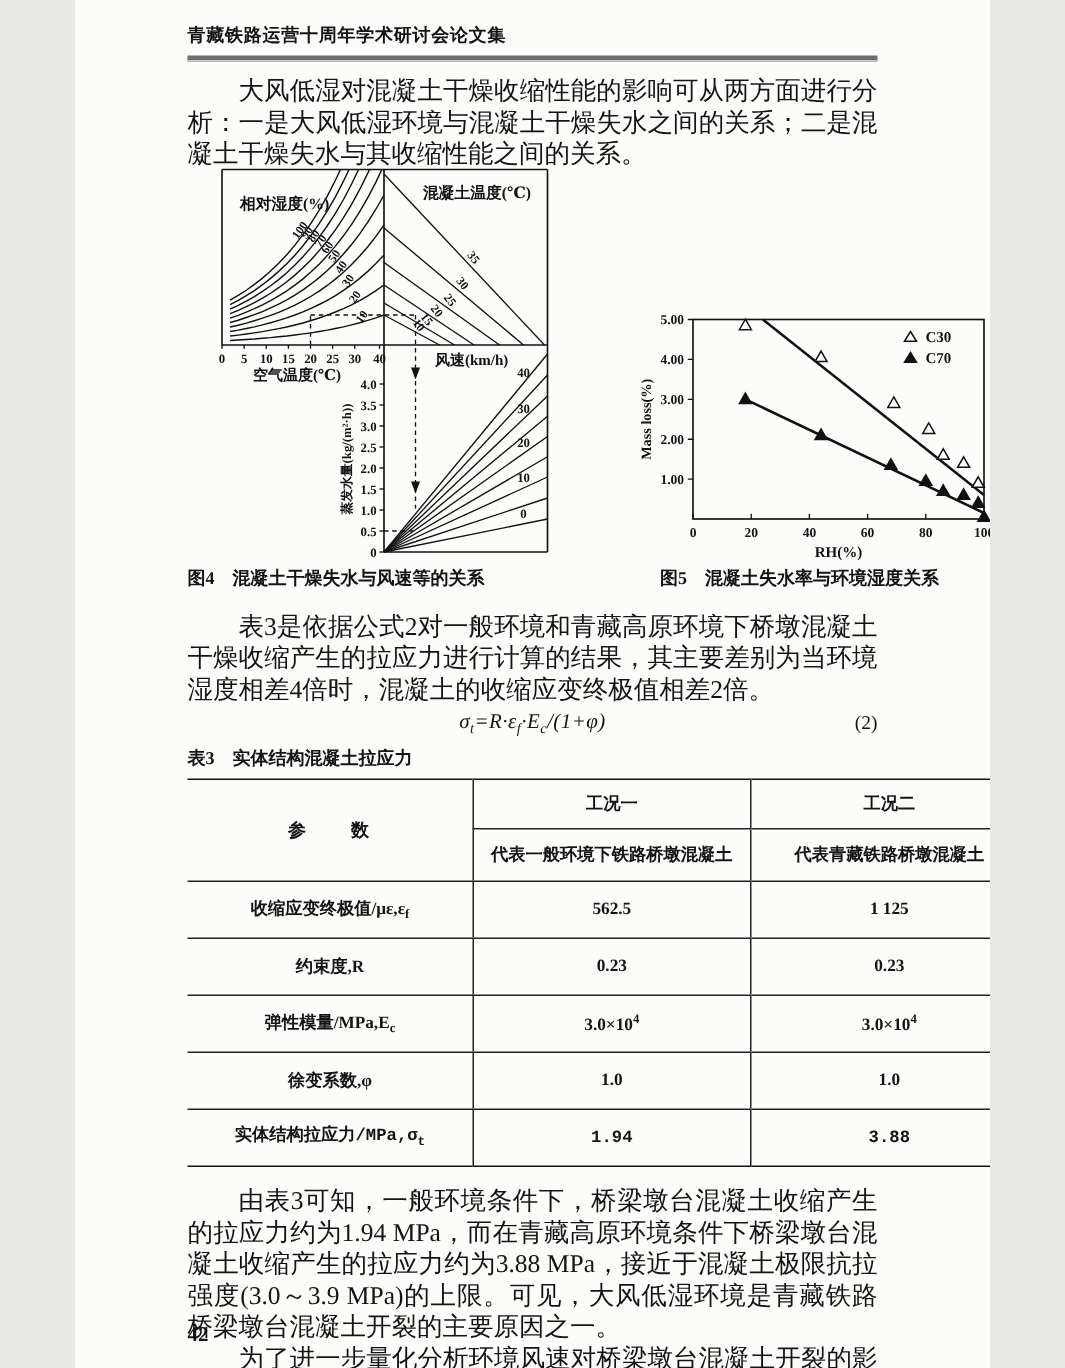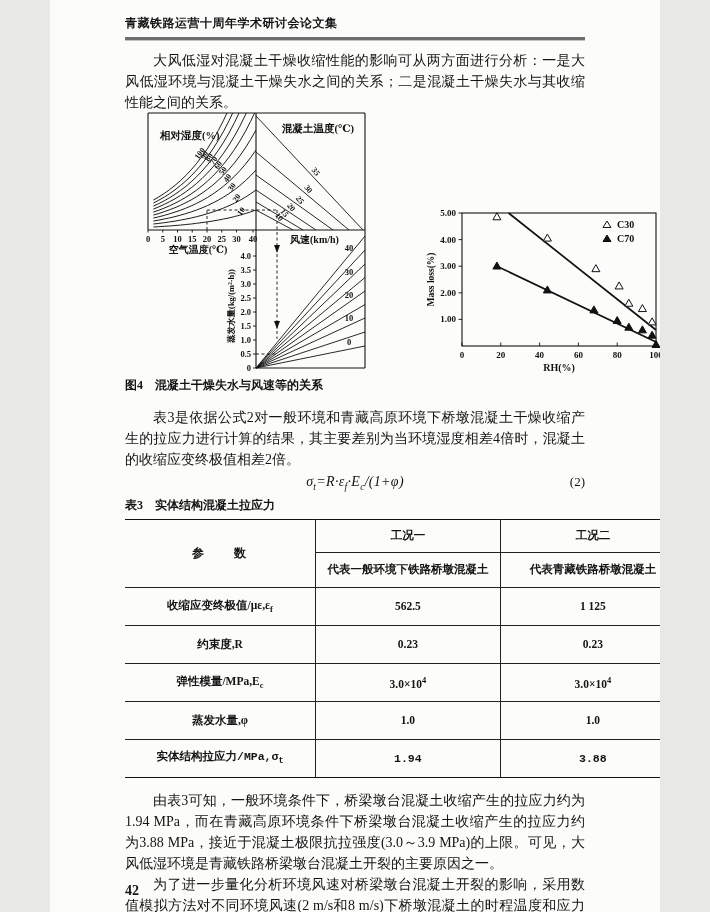--- a/index.html
+++ b/index.html
@@ -15,21 +15,21 @@
     margin:0 auto;
     background:#fcfcfa;
     overflow:hidden;
   }
   .inner{padding:16px 75px 0 75px;}
   .running-title{
     font-size:12px;line-height:14px;font-weight:600;letter-spacing:.5px;
   }
   .rule{margin-top:7px;height:2.5px;background:#6e6e6e;border-bottom:1.5px solid #c4c4c2;}
   p.body-par{
-    margin:0;font-size:14px;line-height:21px;
+    margin:0;font-size:17px;line-height:21px;
     text-align:justify;text-indent:2em;font-weight:500;
   }
   p.body-par.first{margin-top:9px;}
   .figures{position:relative;height:294px;}
   .figures svg{position:absolute;display:block;}
   svg text{font-family:"Liberation Serif","DejaVu Serif",serif;fill:#111;}
   .fig-caption{
     position:absolute;top:264px;
     font-size:12px;font-weight:700;
   }
@@ -232,20 +232,21 @@
           <g>
             <path d="M557,260 L561,266.5 L553,266.5 Z" fill="#fff" stroke="#111" stroke-width="1"></path>
             <text x="567" y="267" font-size="10" font-weight="700">C30</text>
           </g>
           <g>
             <path d="M557,274 L561,280.5 L553,280.5 Z" fill="#111" stroke="#111" stroke-width="1"></path>
             <text x="567" y="281" font-size="10" font-weight="700">C70</text>
           </g>
         </svg>
       <div class="fig-caption c4">图4　混凝土干燥失水与风速等的关系</div>
+      <div class="fig-caption c5">图5　混凝土失水率与环境湿度关系</div>
     </div>
 
     <p class="body-par">表3是依据公式2对一般环境和青藏高原环境下桥墩混凝土干燥收缩产生的拉应力进行计算的结果，其主要差别为当环境湿度相差4倍时，混凝土的收缩应变终极值相差2倍。</p>
 
     <div class="formula-row">
       <span class="expr"><span>σ</span><sub>t</sub><span>=R·ε</span><sub>f</sub><span>·E</span><sub>c</sub><span>/(1+φ)</span></span>
       <span class="eq-number">(2)</span>
     </div>
 
     <div class="table-title">表3　实体结构混凝土拉应力</div>
@@ -272,21 +273,21 @@
             <td>约束度,R</td>
             <td class="vline">0.23</td>
             <td class="vline">0.23</td>
           </tr>
           <tr>
             <td>弹性模量/MPa,E<sub>c</sub></td>
             <td class="vline">3.0×10<sup>4</sup></td>
             <td class="vline">3.0×10<sup>4</sup></td>
           </tr>
           <tr>
-            <td>蒸发水量,φ</td>
+            <td>徐变系数,φ</td>
             <td class="vline">1.0</td>
             <td class="vline">1.0</td>
           </tr>
           <tr>
             <td>实体结构拉应力/MPa,σ<sub>t</sub></td>
             <td class="vline">1.94</td>
             <td class="vline">3.88</td>
           </tr>
         </tbody>
     </table>

